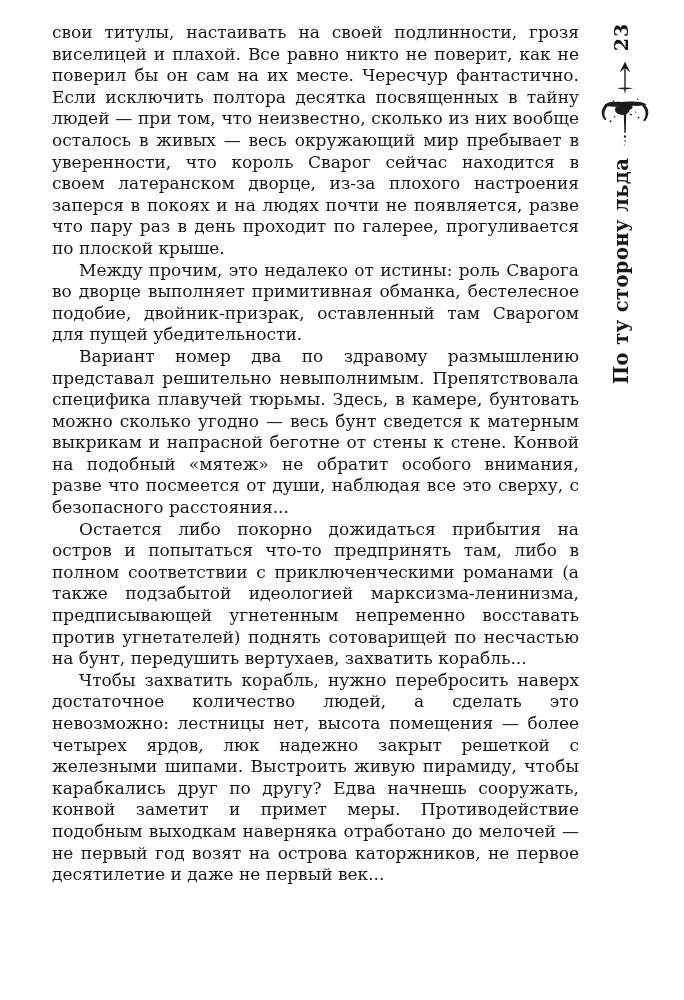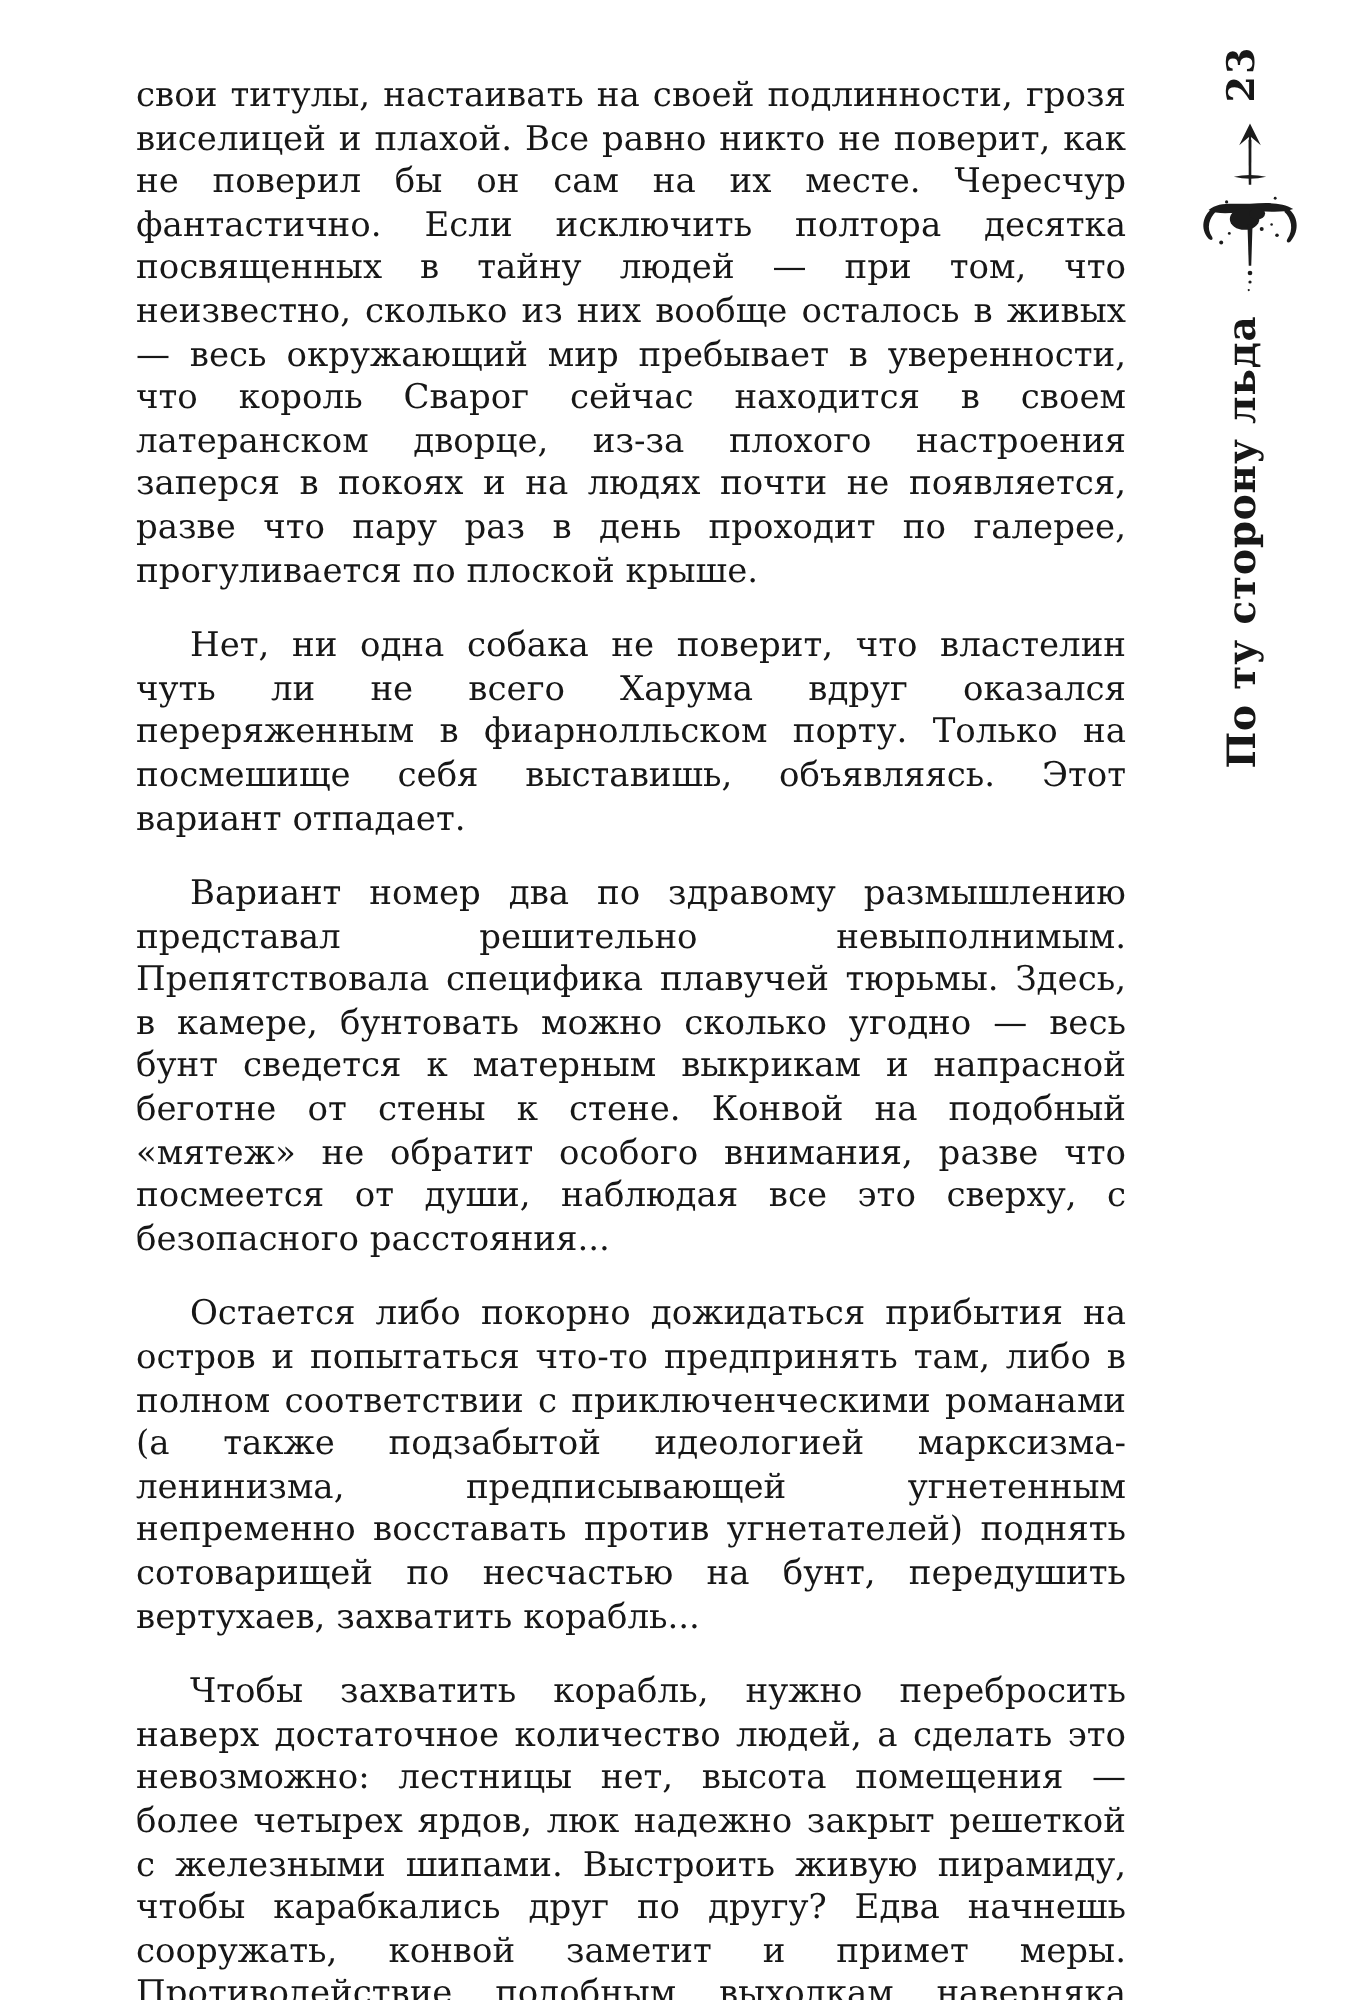--- a/index.html
+++ b/index.html
@@ -13,21 +13,21 @@
   .page {
     position: absolute; inset: 0;
     background: #ffffff;
   }
   .text-column {
     position: absolute;
     left: 52px; top: 22px;
     width: 527px;
   }
   .text-column p {
-    margin: 16px;
+    margin: 0;
     text-indent: 27px;
     text-align: justify;
     font-size: 17px;
     line-height: 21.6px;
     color: #171717;
     hyphens: auto;
     -webkit-hyphens: auto;
   }
   .text-column p.continuation { text-indent: 0; }
   .margin-page-number {
@@ -56,21 +56,21 @@
     white-space: nowrap;
   }
 </style>
 </head>
 <body>
 
 <div class="page">
 
   <div class="text-column">
     <p class="continuation">свои титулы, настаивать на своей подлинности, грозя виселицей и плахой. Все равно никто не поверит, как не поверил бы он сам на их месте. Чересчур фантастично. Если исключить полтора десятка посвященных в тайну людей — при том, что неизвестно, сколько из них вообще осталось в живых — весь окружающий мир пребывает в уверенности, что король Сварог сейчас находится в своем латеранском дворце, из-за плохого настроения заперся в покоях и на людях почти не появляется, разве что пару раз в день проходит по галерее, прогуливается по плоской крыше.</p>
-    <p>Нет, ни одна собака не поверит, что властелин чуть ли не всего Харума вдруг оказался переряженным в фиарнолльском порту. Только на посмешище себя выставишь, объявляясь. Этот вариант отпадает.</p>
+    <p>Между прочим, это недалеко от истины: роль Сварога во дворце выполняет примитивная обманка, бестелесное подобие, двойник-призрак, оставленный там Сварогом для пущей убедительности.</p>
     <p>Вариант номер два по здравому размышлению представал решительно невыполнимым. Препятствовала специфика плавучей тюрьмы. Здесь, в камере, бунтовать можно сколько угодно — весь бунт сведется к матерным выкрикам и напрасной беготне от стены к стене. Конвой на подобный «мятеж» не обратит особого внимания, разве что посмеется от души, наблюдая все это сверху, с безопасного расстояния...</p>
     <p>Остается либо покорно дожидаться прибытия на остров и попытаться что-то предпринять там, либо в полном соответствии с приключенческими романами (а также подзабытой идеологией марксизма-ленинизма, предписывающей угнетенным непременно восставать против угнетателей) поднять сотоварищей по несчастью на бунт, передушить вертухаев, захватить корабль...</p>
     <p>Чтобы захватить корабль, нужно перебросить наверх достаточное количество людей, а сделать это невозможно: лестницы нет, высота помещения — более четырех ярдов, люк надежно закрыт решеткой с железными шипами. Выстроить живую пирамиду, чтобы карабкались друг по другу? Едва начнешь сооружать, конвой заметит и примет меры. Противодействие подобным выходкам наверняка отработано до мелочей — не первый год возят на острова каторжников, не первое десятилетие и даже не первый век...</p>
   </div>
 
   <div class="margin-page-number">23</div>
 
   <svg class="margin-ornament" viewBox="0 0 60 96" xmlns="http://www.w3.org/2000/svg" aria-hidden="true">
     <g fill="#1b1b1b" stroke="none">
 

